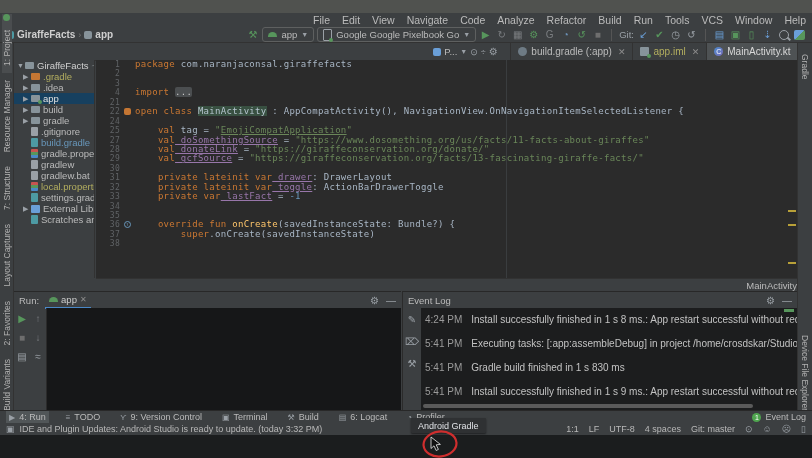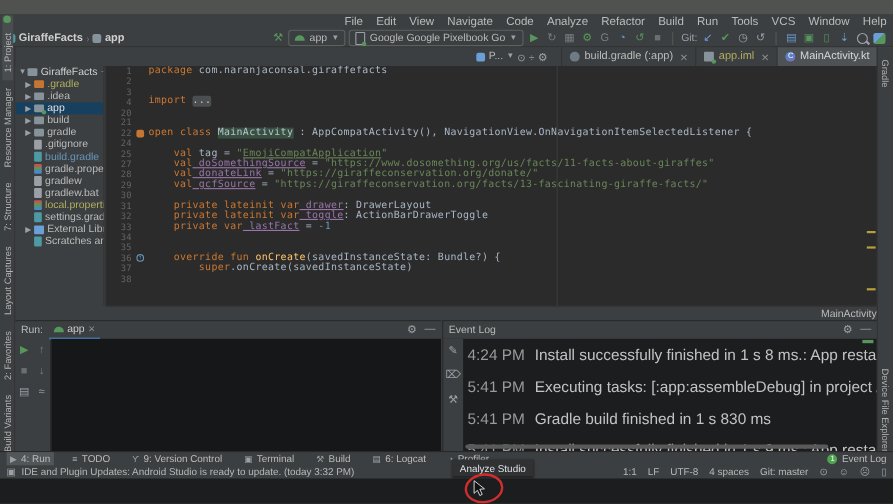--- a/index.html
+++ b/index.html
@@ -93,21 +93,21 @@
   .ptab{display:flex;align-items:center;gap:3px;height:15px;padding:0 4px;border-bottom:2px solid #4a88c7;color:#ccc;}
   .ptab .x{color:#8c8c8c;font-size:8px;}
   .head-right{margin-left:auto;display:flex;gap:7px;color:#9aa0a6;font-size:10px;}
   #run-body{display:flex;height:102px;}
   .vicons{width:16px;display:flex;flex-direction:column;align-items:center;padding-top:4px;gap:6px;}
   #run-console{flex:1;background:#161718;border-left:1px solid #2b2b2b;}
   #event-log{left:402px;top:291px;width:395px;height:119px;background:#3c3f41;border-top:1px solid #282828;border-left:1px solid #2b2b2b;box-sizing:border-box;}
   #el-body{display:flex;height:102px;background:#1c1d1e;position:relative;}
   #el-icons{width:18px;display:flex;flex-direction:column;align-items:center;padding-top:5px;gap:9px;background:#3c3f41;}
   #el-list{flex:1;padding:6px 4px 0 4px;overflow:hidden;}
-  .el-row{display:flex;gap:9px;font-size:14px;color:#c3c3c3;margin-bottom:13px;white-space:nowrap;}
+  .el-row{display:flex;gap:9px;font-size:10px;color:#c3c3c3;margin-bottom:13px;white-space:nowrap;}
   .el-time{color:#9b9b9b;flex:none;}
   #el-hscroll{position:absolute;left:20px;bottom:2px;width:330px;height:4px;border-radius:2px;background:#5a5a5a;}
   #el-green{position:absolute;right:3px;top:1px;width:10px;height:3px;background:#57965c;}
 
   
   #twb{left:0;top:410px;width:812px;height:13px;background:#3c3f41;border-top:1px solid #282828;display:flex;align-items:center;padding:0 6px;box-sizing:border-box;gap:14px;}
   .twb-item{display:flex;align-items:center;gap:4px;font-size:9px;color:#bbb;height:13px;padding:0 3px;}
   .twb-item.active{background:#515658;}
   .twb-g{font-size:8px;color:#9aa0a6;}
   #twb-right{margin-left:auto;display:flex;align-items:center;gap:4px;font-size:9px;}
@@ -325,21 +325,20 @@
       <span class="ic-file teal"></span>
       <span>Scratches and Consoles</span>
     </div>
   </div>
 
 <div id="editor" class="abs">
     <div class="cl"><span class="lnum">1</span><span class="gslot"></span><span><span class="t-kw">package</span><span class="t-pl"> com.naranjaconsal.giraffefacts</span></span></div>
     <div class="cl"><span class="lnum">2</span><span class="gslot"></span><span></span></div>
     <div class="cl"><span class="lnum">3</span><span class="gslot"></span><span></span></div>
     <div class="cl"><span class="lnum">4</span><span class="gslot"></span><span><span class="t-kw">import</span><span class="t-pl"> </span><span class="t-fold">...</span></span></div>
-    <div class="cl"><span class="lnum">20</span><span class="gslot"></span><span></span></div>
     <div class="cl"><span class="lnum">21</span><span class="gslot"></span><span></span></div>
     <div class="cl"><span class="lnum">22</span><span class="gslot"><span class="g-class"></span></span><span><span class="t-kw">open class</span><span class="t-pl"> </span><span class="t-hl">MainActivity</span><span class="t-pl"> : AppCompatActivity(), NavigationView.OnNavigationItemSelectedListener {</span></span></div>
     <div class="cl"><span class="lnum">24</span><span class="gslot"></span><span></span></div>
     <div class="cl"><span class="lnum">25</span><span class="gslot"></span><span><span class="t-pl">    </span><span class="t-kw">val</span><span class="t-pl"> tag = </span><span class="t-str">"</span><span class="t-stru">EmojiCompatApplication</span><span class="t-str">"</span></span></div>
     <div class="cl"><span class="lnum">27</span><span class="gslot"></span><span><span class="t-pl">    </span><span class="t-kw">val</span><span class="t-prop"> doSomethingSource</span><span class="t-pl"> = </span><span class="t-str">"https://www.dosomething.org/us/facts/11-facts-about-giraffes"</span></span></div>
     <div class="cl"><span class="lnum">28</span><span class="gslot"></span><span><span class="t-pl">    </span><span class="t-kw">val</span><span class="t-prop"> donateLink</span><span class="t-pl"> = </span><span class="t-str">"https://giraffeconservation.org/donate/"</span></span></div>
     <div class="cl"><span class="lnum">29</span><span class="gslot"></span><span><span class="t-pl">    </span><span class="t-kw">val</span><span class="t-prop"> gcfSource</span><span class="t-pl"> = </span><span class="t-str">"https://giraffeconservation.org/facts/13-fascinating-giraffe-facts/"</span></span></div>
     <div class="cl"><span class="lnum">30</span><span class="gslot"></span></div>
     <div class="cl"><span class="lnum">31</span><span class="gslot"></span><span><span class="t-pl">    </span><span class="t-kw">private lateinit var</span><span class="t-prop"> drawer</span><span class="t-pl">: DrawerLayout</span></span></div>
     <div class="cl"><span class="lnum">32</span><span class="gslot"></span><span><span class="t-pl">    </span><span class="t-kw">private lateinit var</span><span class="t-prop"> toggle</span><span class="t-pl">: ActionBarDrawerToggle</span></span></div>
@@ -476,21 +475,21 @@
     <span class="st-ic">▯</span>
   </span>
 </div>
 
 <div id="shelf" class="abs">
   
   
 </div>
 
 <div id="tooltip">
-  <span>Analyze Studio</span>
+  <span>Android Gradle</span>
 </div>
 
 <svg id="red-circle" width="38" height="29">
   <ellipse cx="19" cy="15" rx="16.5" ry="12.5" fill="none" stroke="#cf2e2e" stroke-width="2.2" transform="rotate(-6 19 15)"></ellipse>
 </svg>
 <svg id="cursor" width="12" height="16">
   <path d="M1 1 L1 12.5 L4 9.8 L6.2 14.5 L8.4 13.4 L6.2 8.8 L10.4 8.4 Z" fill="#111" stroke="#eee" stroke-width="0.8"></path>
 </svg>
 
 </body></html>

